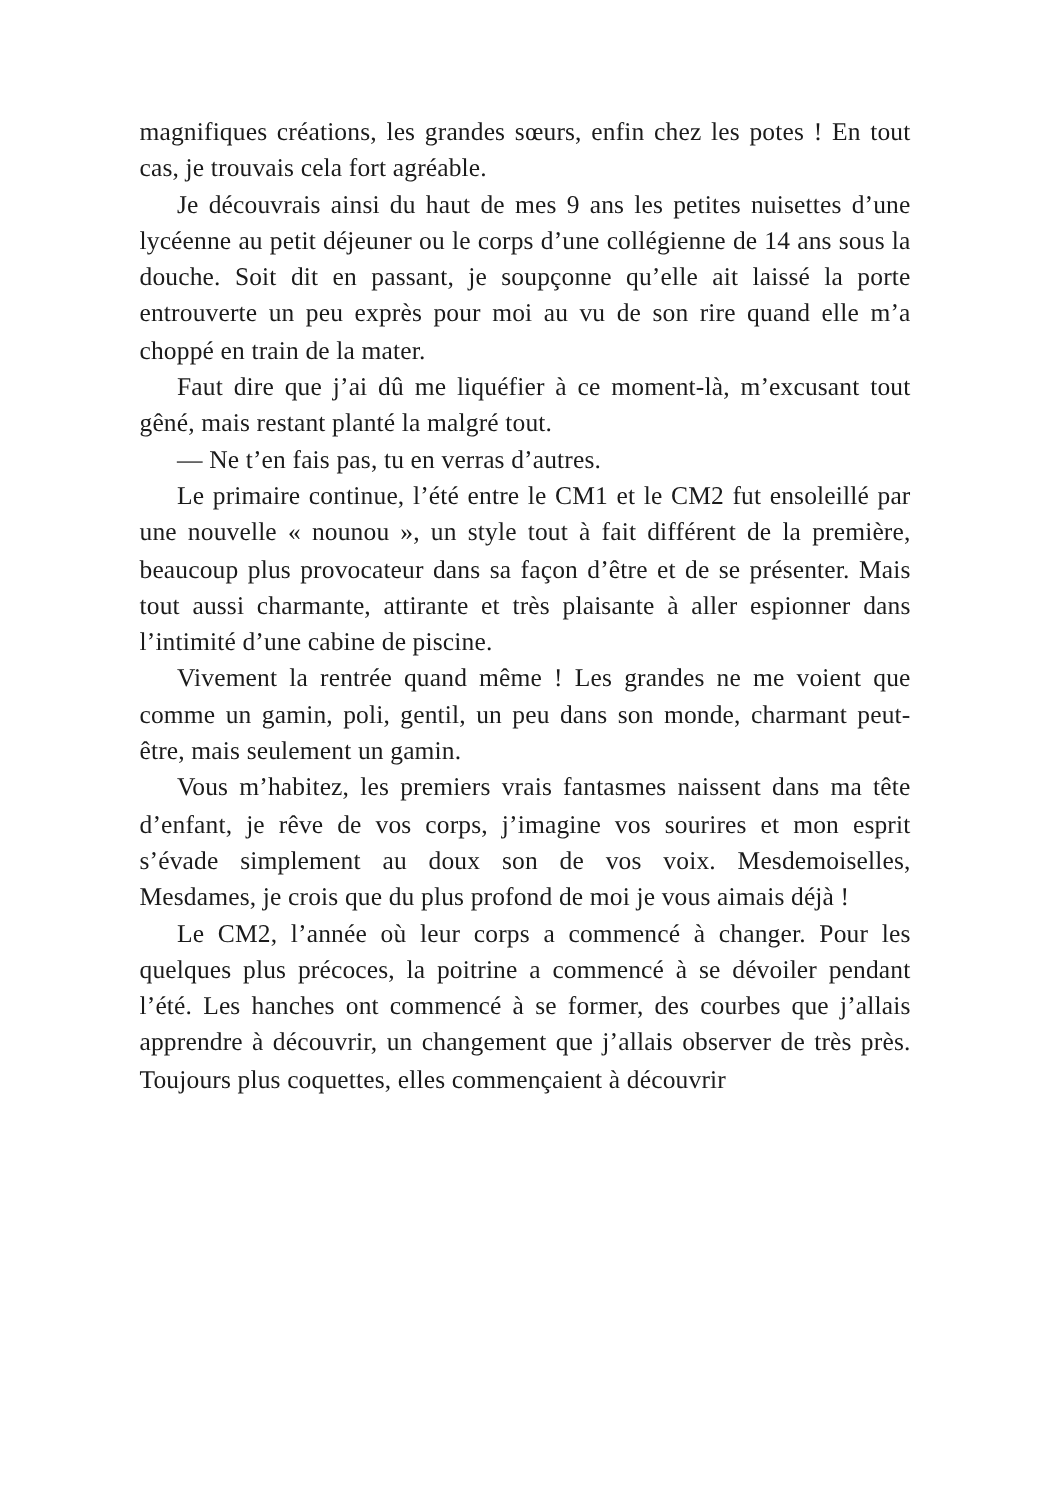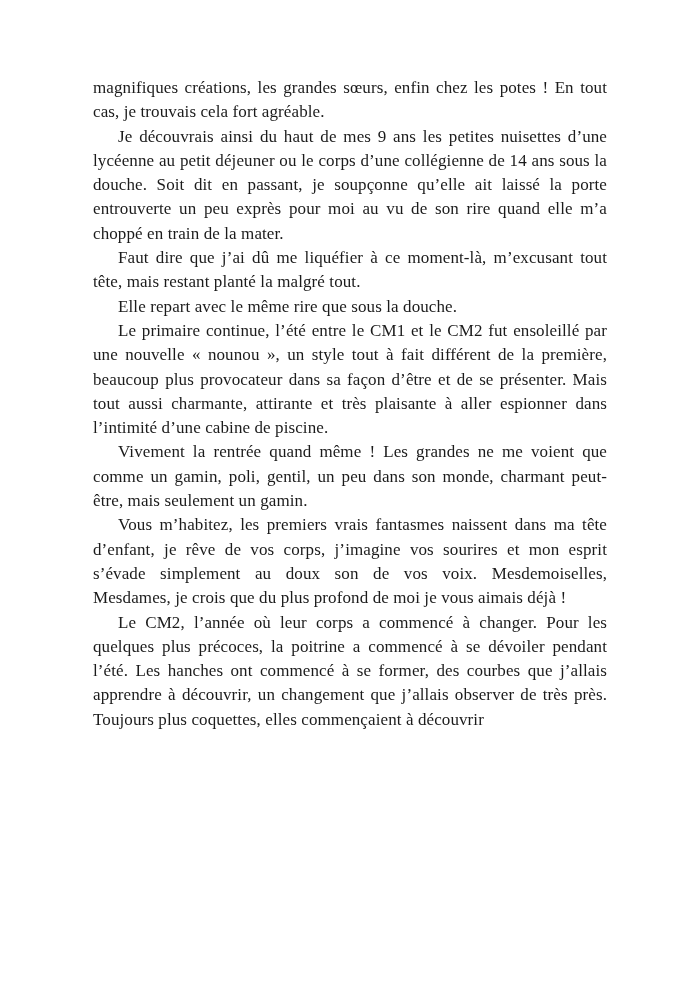--- a/index.html
+++ b/index.html
@@ -44,20 +44,20 @@
     line-height: 24px;
   }
 </style>
 </head>
 <body>
 
 <div class="book-page">
   <div class="text-block">
     <p class="first">magnifiques créations, les grandes sœurs, enfin chez les potes&nbsp;! En tout cas, je trouvais cela fort agréable.</p>
     <p>Je découvrais ainsi du haut de mes 9&nbsp;ans les petites nuisettes d’une lycéenne au petit déjeuner ou le corps d’une collégienne de 14&nbsp;ans sous la douche. Soit dit en passant, je soupçonne qu’elle ait laissé la porte entrouverte un peu exprès pour moi au vu de son rire quand elle m’a choppé en train de la mater.</p>
-    <p>Faut dire que j’ai dû me liquéfier à ce moment-là, m’excusant tout tête, mais restant planté la malgré tout.</p>
-    <p>Elle repart avec le même rire que sous la douche.</p>
+    <p>Faut dire que j’ai dû me liquéfier à ce moment-là, m’excusant tout gêné, mais restant planté la malgré tout.</p>
+    <p>— Ne t’en fais pas, tu en verras d’autres.</p>
     <p>Le primaire continue, l’été entre le CM1 et le CM2 fut ensoleillé par une nouvelle «&nbsp;nounou&nbsp;», un style tout à fait différent de la première, beaucoup plus provocateur dans sa façon d’être et de se présenter. Mais tout aussi charmante, attirante et très plaisante à aller espionner dans l’intimité d’une cabine de piscine.</p>
     <p>Vivement la rentrée quand même&nbsp;! Les grandes ne me voient que comme un gamin, poli, gentil, un peu dans son monde, charmant peut-être, mais seulement un gamin.</p>
     <p>Vous m’habitez, les premiers vrais fantasmes naissent dans ma tête d’enfant, je rêve de vos corps, j’imagine vos sourires et mon esprit s’évade simplement au doux son de vos voix. Mesdemoiselles, Mesdames, je crois que du plus profond de moi je vous aimais déjà&nbsp;!</p>
     <p>Le CM2, l’année où leur corps a commencé à changer. Pour les quelques plus précoces, la poitrine a commencé à se dévoiler pendant l’été. Les hanches ont commencé à se former, des courbes que j’allais apprendre à découvrir, un changement que j’allais observer de très près. Toujours plus coquettes, elles commençaient à découvrir</p>
   </div>
 </div>
 
 </body></html>

